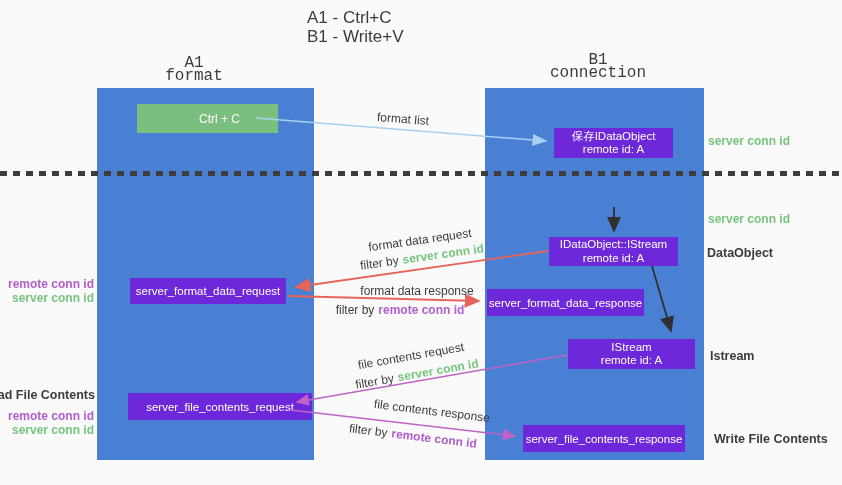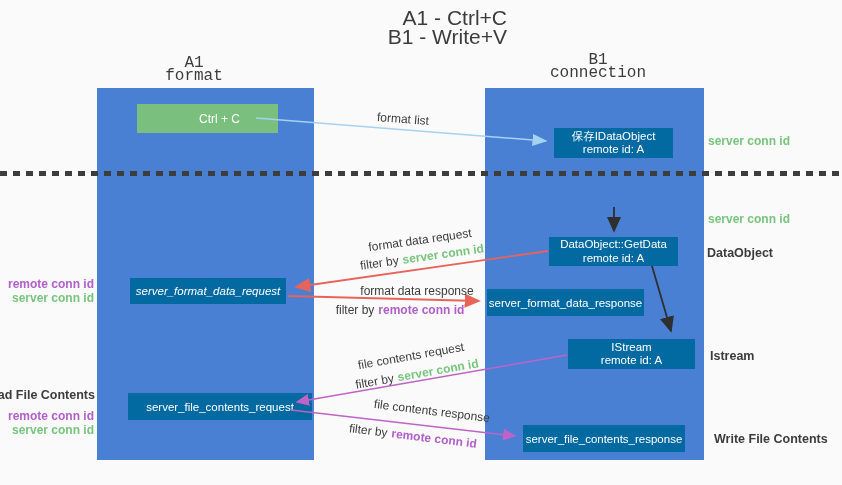--- a/index.html
+++ b/index.html
@@ -1,28 +1,28 @@
 <!DOCTYPE html>
 <html><head>
 <meta charset="utf-8">
 <style>
   html,body{margin:0;padding:0;}
   body{font-family:"Liberation Sans",sans-serif;background:#fafafa;}
   .stage{position:relative;width:842px;height:485px;background:#fafafa;overflow:hidden;}
-  .title{position:absolute;left:307px;top:8px;width:200px;text-align:right;color:#3c3c3c;
-         font-size:21px;line-height:19px;}
+  .title{position:absolute;left:307px;top:8px;width:200px;text-align:left;color:#3c3c3c;
+         font-size:17px;line-height:19px;}
   .lifeline-header{position:absolute;width:120px;text-align:center;color:#3c3c3c;
          font-size:16px;line-height:13px;font-family:Liberation Mono, monospace;}
   .lifeline{position:absolute;background:#4a80d4;}
   .dotted-line{position:absolute;left:0;top:171px;width:842px;height:5px;
          background:repeating-linear-gradient(to right,#3d3d3d 0 7px,transparent 7px 13px);}
   .box{position:absolute;display:flex;flex-direction:column;align-items:center;justify-content:center;
        color:#ffffff;text-align:center;font-size:12px;}
   .box.green{background:#7abf7e;padding-left:24px;}
-  .box.orange{background:#0369a1;}
+  .box.orange{background:#6d28d9;}
   .box .l2{font-size:11.5px;line-height:13.5px;}
   .box.small-text{font-size:11.5px;}
   .lbl{position:absolute;white-space:nowrap;font-size:12px;color:#3c3c3c;}
   .rot{transform-origin:center;}
   .green-t{color:#77c57d;font-weight:bold;}
   .purple-t{color:#b15fc9;font-weight:bold;}
   .sp{margin-left:4px;}
   .side-left{position:absolute;text-align:right;font-size:12px;font-weight:bold;line-height:14px;white-space:nowrap;}
   .side-right{position:absolute;font-size:12px;white-space:nowrap;}
   .plain{color:#3c3c3c;font-weight:bold;font-size:12.5px;}
@@ -56,25 +56,25 @@
     <div>Ctrl + C</div>
   </div>
 
   <div class="box orange" style="left:554px;top:128px;width:119px;height:30px;">
     <div class="l2">保存IDataObject</div>
     <div class="l2">remote id: A</div>
   </div>
 
 
   <div class="box orange" style="left:549px;top:237px;width:129px;height:29px;">
-    <div class="l2">DataObject::GetData</div>
+    <div class="l2">IDataObject::IStream</div>
     <div class="l2">remote id: A</div>
   </div>
 
-  <div class="box orange small-text" style="left:130px;top:278px;width:156px;height:26px;font-style:italic;">
+  <div class="box orange small-text" style="left:130px;top:278px;width:156px;height:26px;">
     <div>server_format_data_request</div>
   </div>
 
   <div class="box orange small-text" style="left:487px;top:289px;width:157px;height:27px;justify-content:center;">
     <div>server_format_data_response</div>
   </div>
 
   <div class="box orange" style="left:568px;top:339px;width:127px;height:30px;">
     <div class="l2">IStream</div>
     <div class="l2">remote id: A</div>

